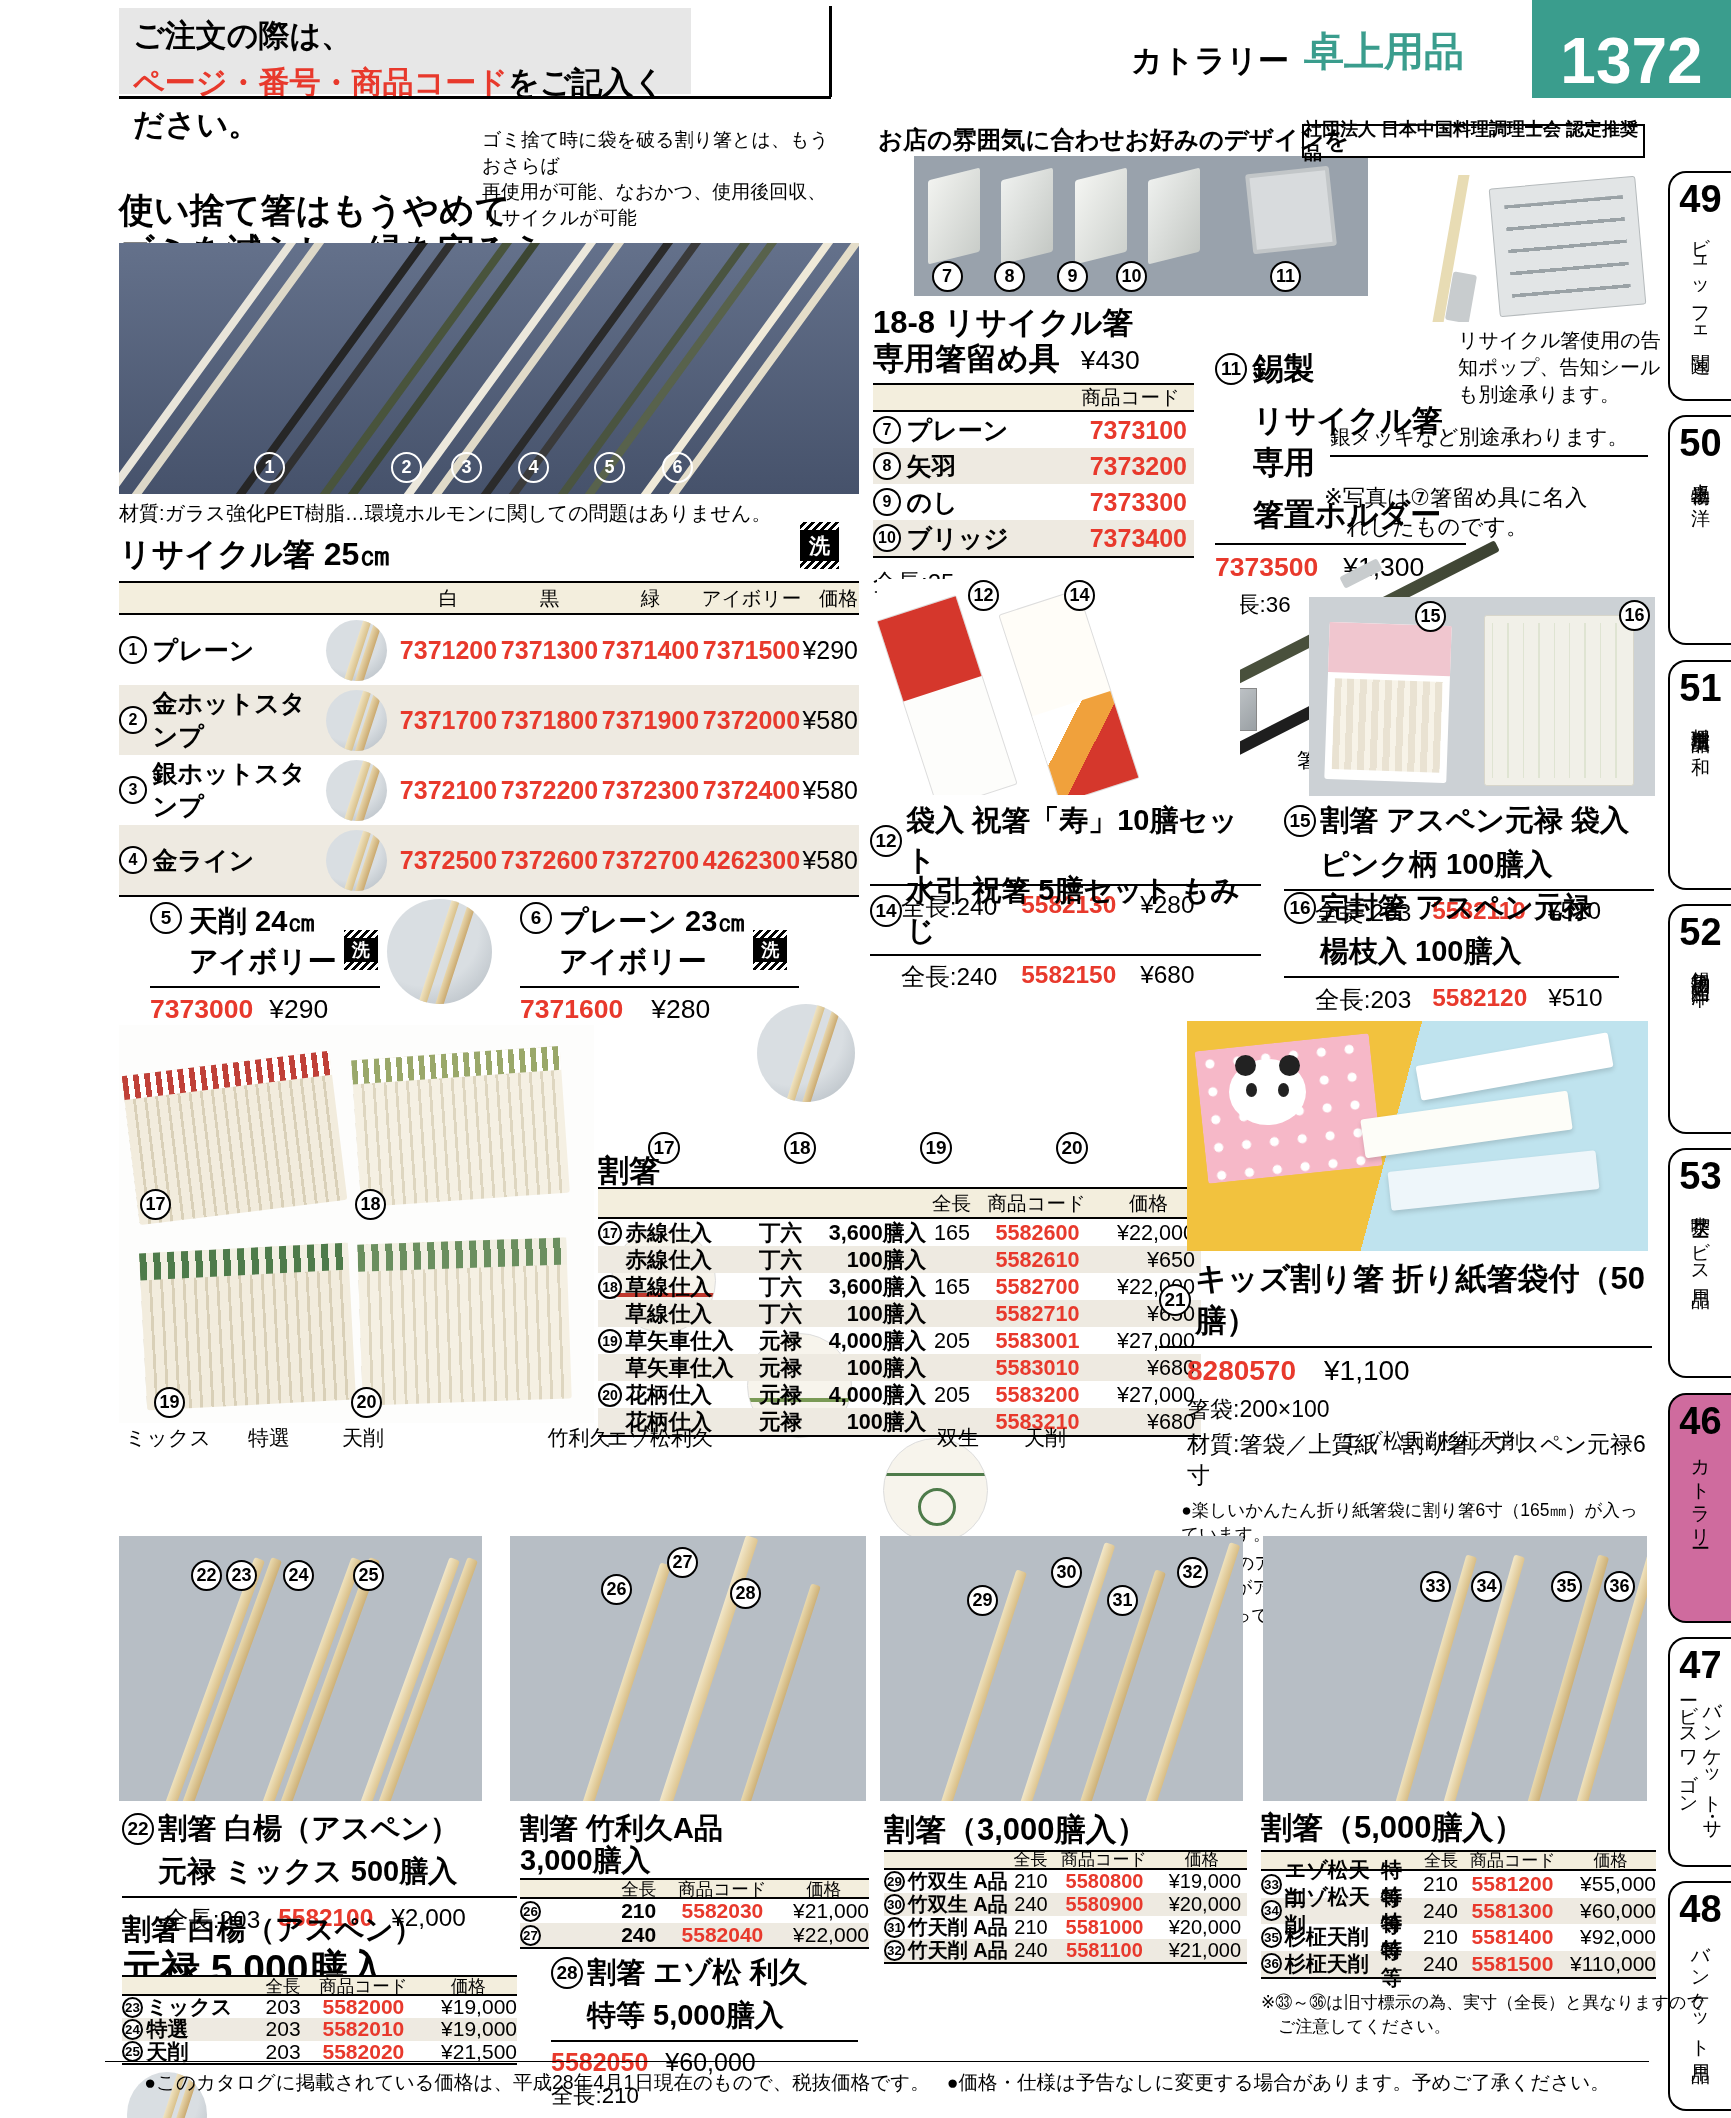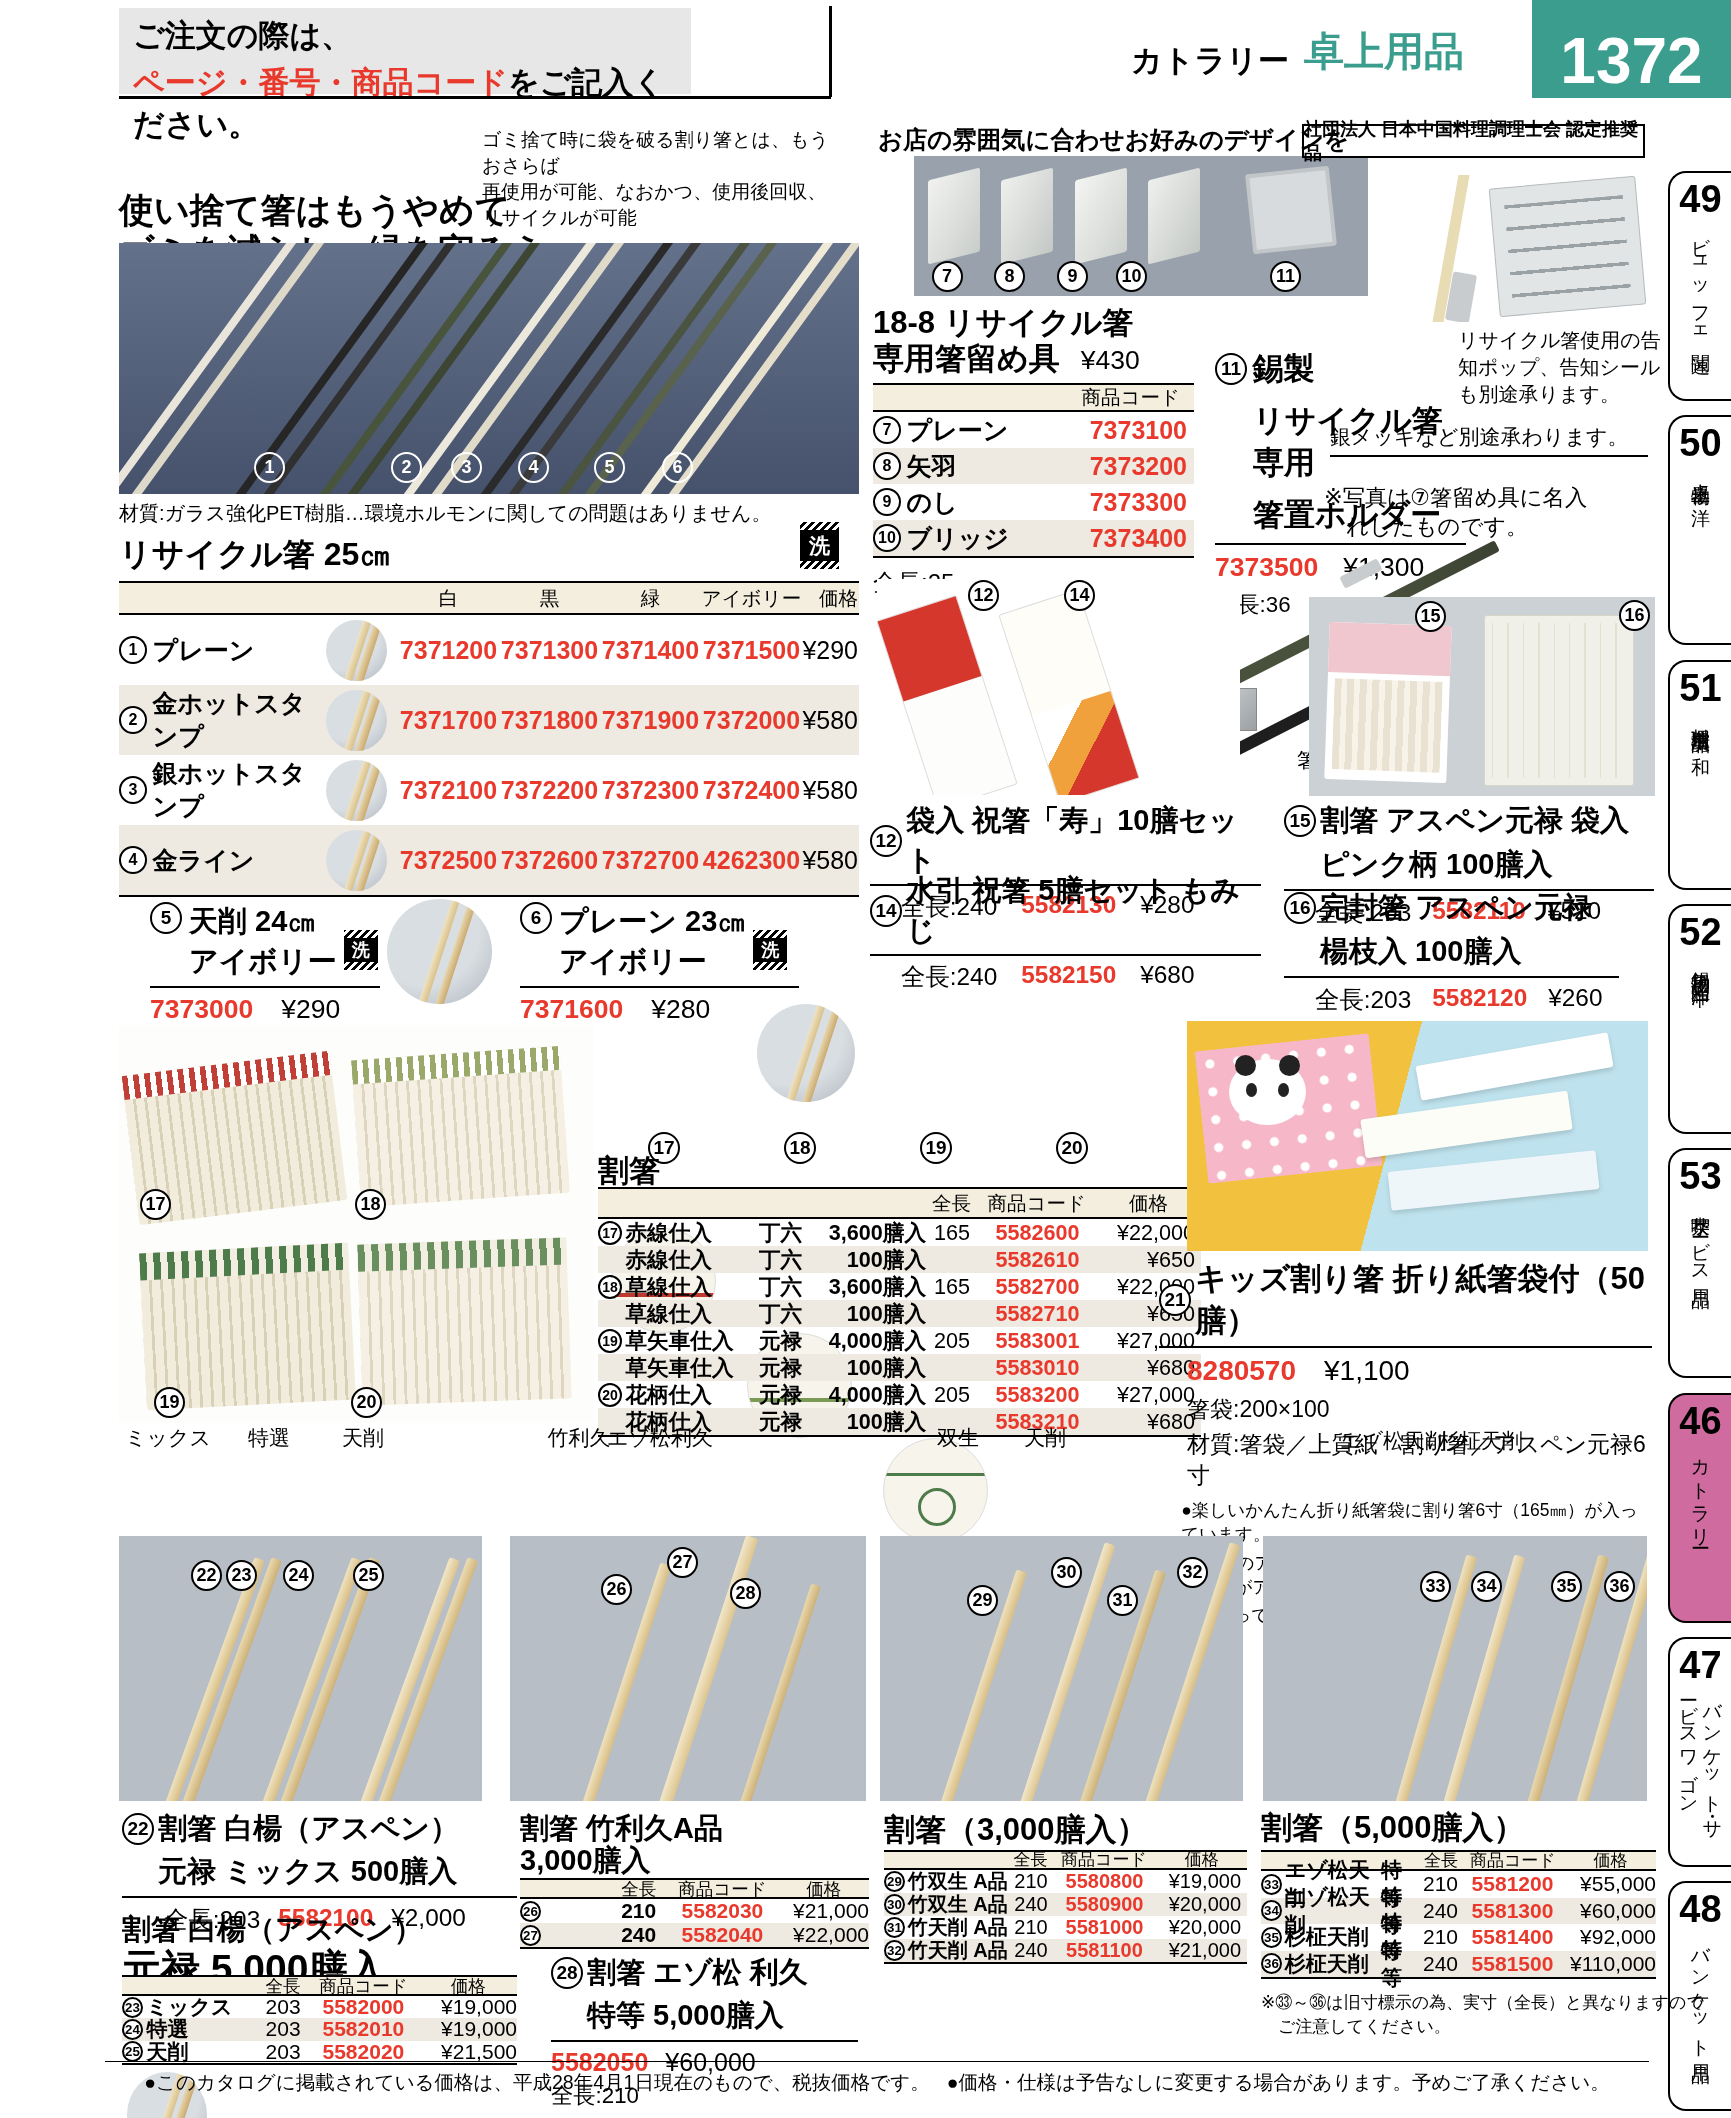--- a/index.html
+++ b/index.html
@@ -238,21 +238,21 @@
     <div style="display:flex;gap:7px;font-size:29px;font-weight:bold;align-items:flex-start;">
       <span class="cn">5</span>
       <span><span>天削 24㎝</span><br><span>アイボリー</span></span>
       <span class="wash" style="width:34px;height:40px;margin-top:28px;">
           <span class="stripe"></span>
           <span class="bodyc" style="font-size:18px;">洗</span>
           <span class="stripe"></span>
         </span>
     </div>
     <div class="uline" style="width:230px;margin-top:4.2px;"></div>
-    <div style="font-size:26.5px;margin-top:5.6px;display:flex;gap:28px;">
+    <div style="font-size:26.5px;margin-top:5.6px;display:flex;gap:16px;">
       <span class="code">7373000</span>
       <span>¥290</span>
     </div>
   </div>
   <div class="abs oval oval-lg" style="left:387px;top:899px;">
       <i class="stk"></i>
       <i class="stk stk2"></i>
     </div>
 
   <div class="abs" style="left:520px;top:902px;width:335px;">
@@ -440,21 +440,21 @@
   <div class="abs" style="left:1284px;top:888px;width:377px;">
     <div style="display:flex;gap:4.2px;align-items:center;font-size:29px;font-weight:bold;">
       <span class="cn">16</span>
         <span>完封箸 アスペン元禄</span>
     </div>
     <div class="b" style="font-size:29px;margin:4.2px 0 0 36px;">楊枝入 100膳入</div>
     <div class="uline" style="width:335px;margin-top:4.2px;"></div>
     <div style="display:flex;gap:21px;font-size:24.4px;margin:5.6px 0 0 31px;">
       <span>全長:203</span>
       <span class="code">5582120</span>
-      <span>¥260</span>
+      <span>¥510</span>
     </div>
   </div>
 
   <div class="photo" style="left:119px;top:1025px;width:475px;height:398px;background:#fdfdfc;">
     <div class="pstk" style="left:10.5px;top:38px;width:209px;height:150px;background:repeating-linear-gradient(90deg,#f2ecdd 0 8.4px,#d9d0b8 8.4px 11.2px);transform:rotate(-7deg);">
       <div style="position:absolute;left:0;top:0;width:100%;height:24px;background:repeating-linear-gradient(90deg,#c04038 0 5.6px,#fff 5.6px 11.2px);"></div>
     </div>
     <div class="pstk" style="left:237px;top:28px;width:209px;height:147px;background:repeating-linear-gradient(90deg,#f5f0e3 0 8.4px,#ded6c0 8.4px 11.2px);transform:rotate(-4deg);">
       <div style="position:absolute;left:0;top:0;width:100%;height:24px;background:repeating-linear-gradient(90deg,#9aa86a 0 5.6px,#fff 5.6px 11.2px);"></div>
     </div>

